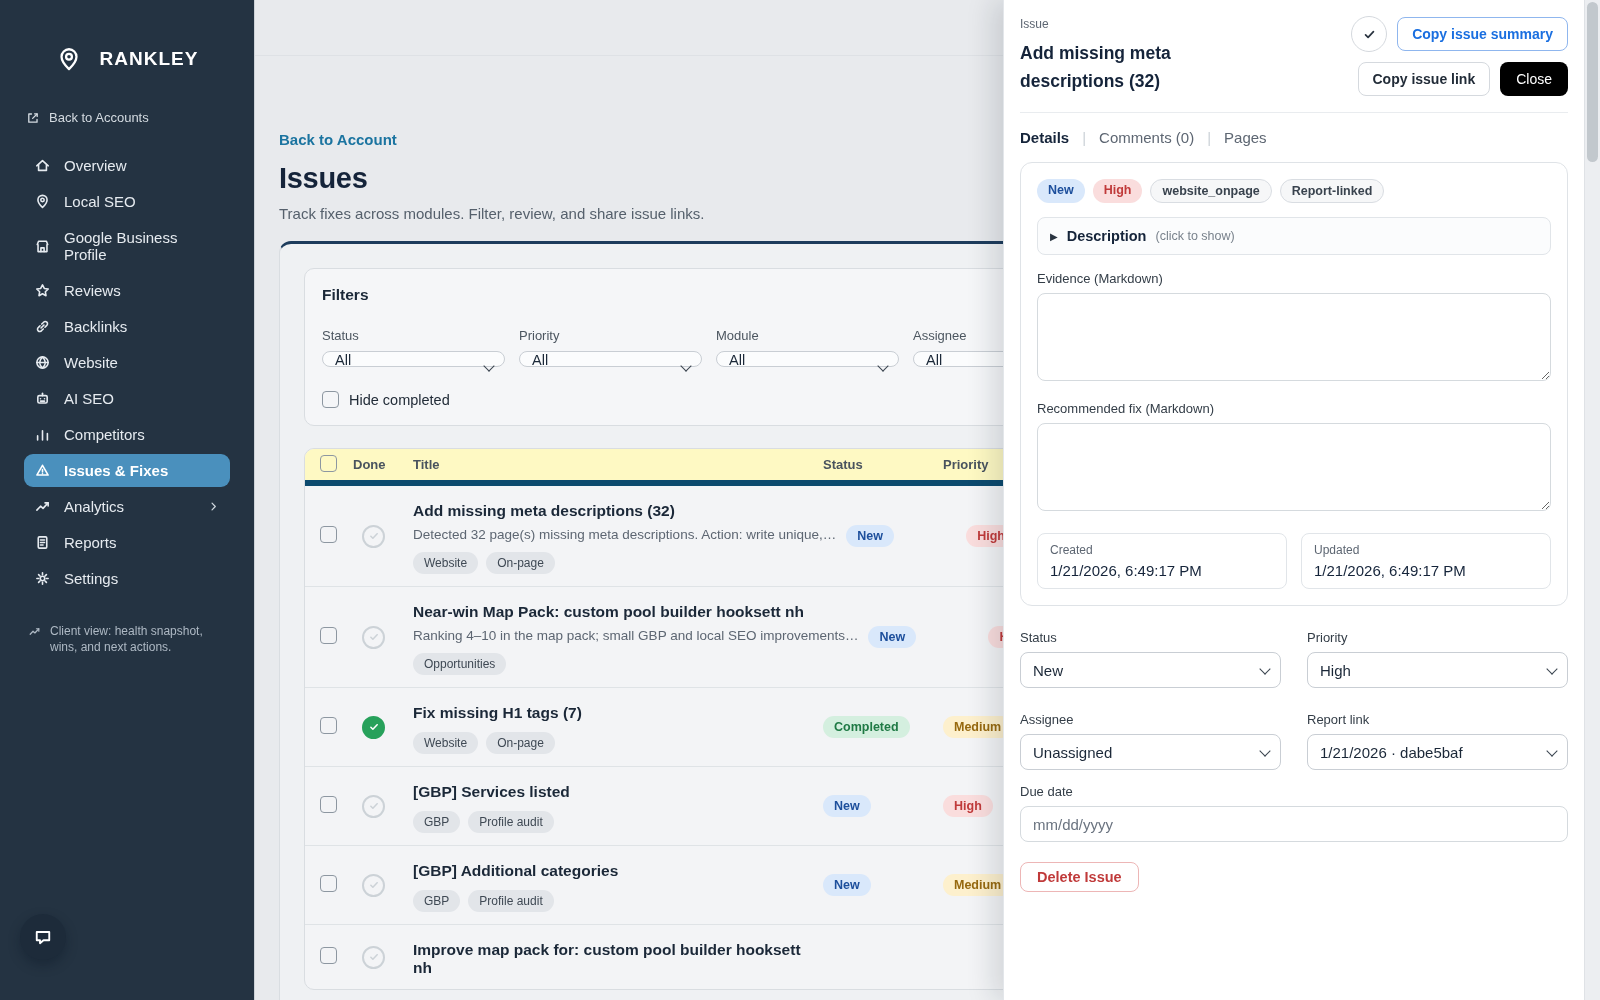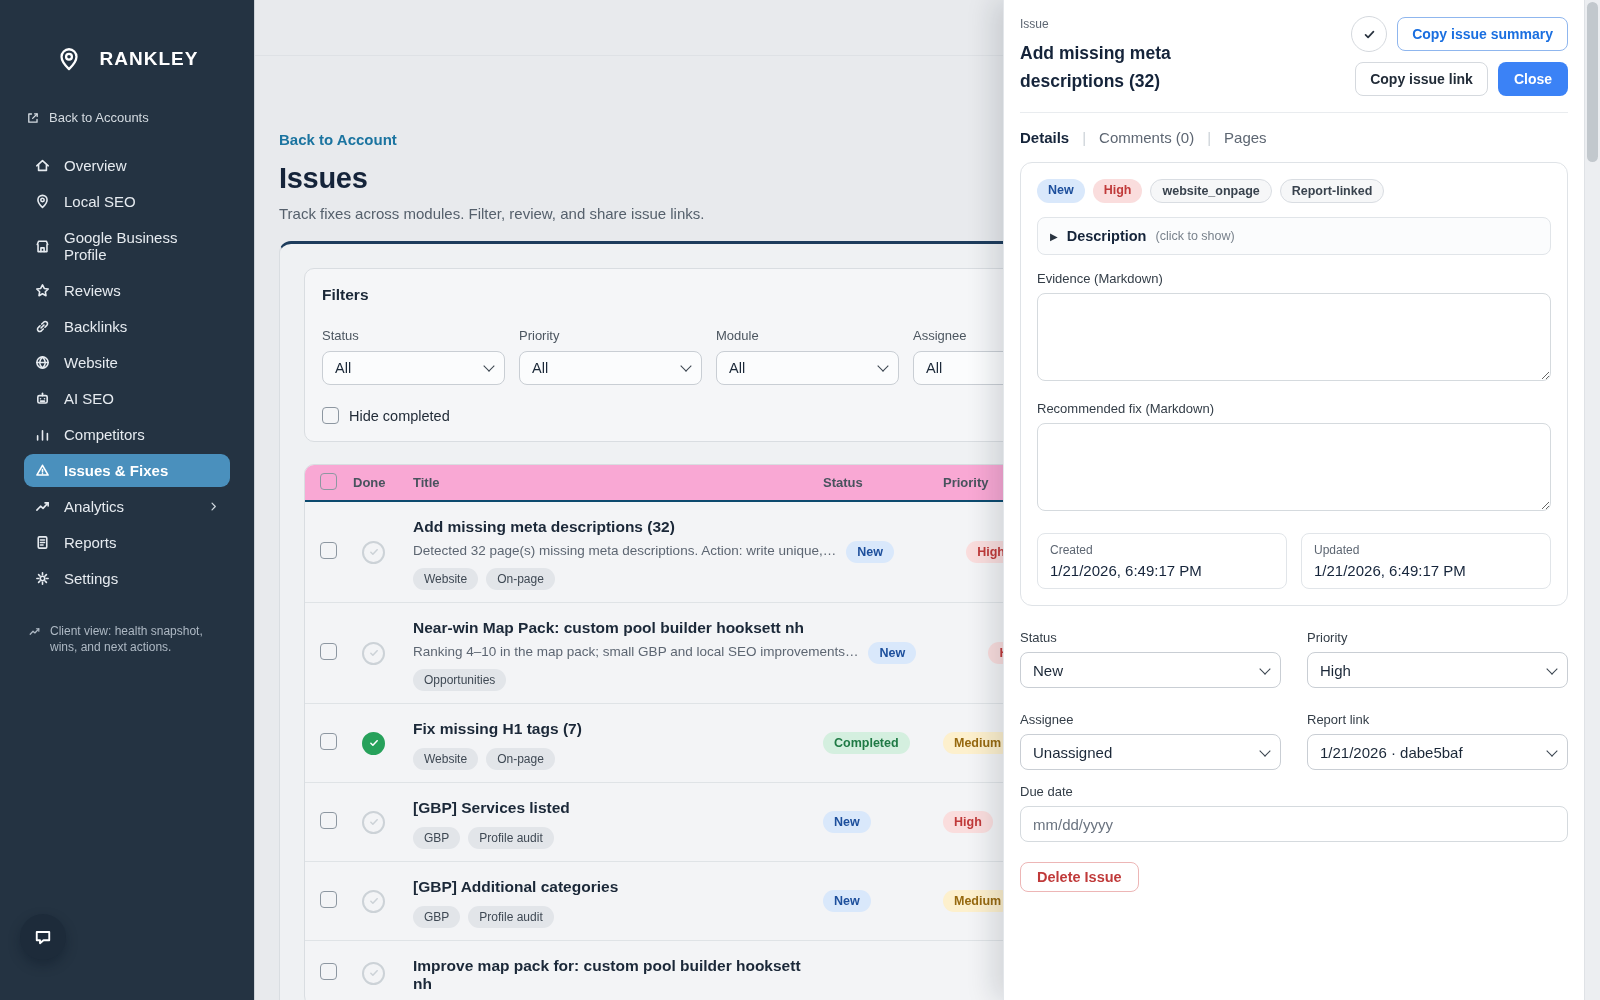--- a/index.html
+++ b/index.html
@@ -57,37 +57,37 @@
     margin-top:19px; width:860px;
     background:#eff1f3; border:1px solid #d9dde1; border-top:3px solid #1d3c5c;
     border-radius:12px; padding:24px;
   }
   .filters-box { background:#f5f6f8; border:1px solid #d9dde1; border-radius:10px; padding:17px; }
   .filters-title { font-size:15.5px; font-weight:700; color:#1b2838; }
   .filters-grid { display:grid; grid-template-columns:repeat(4,1fr); gap:14px; margin-top:24px; }
   .filter-field label { display:block; font-size:13px; color:#4c5660; margin-bottom:8px; }
   .select-wrap { position:relative; }
   select {
-    width:100%; height:34px; appearance:none; -webkit-appearance:none; -moz-appearance:none;
+    width:100%; height:16px; appearance:none; -webkit-appearance:none; -moz-appearance:none;
     border:1px solid #c9ced4; border-radius:8px; background:#fbfcfd;
     padding:0 28px 0 12px; font-size:14.5px; color:#1b2838; font-family:inherit; cursor:pointer;
   }
   .chev-down {
     position:absolute; right:12px; top:11px; width:8px; height:8px; pointer-events:none;
     border-right:1.6px solid #3a444f; border-bottom:1.6px solid #3a444f; transform:rotate(45deg);
   }
   .hide-completed { display:flex; align-items:center; gap:10px; margin-top:22px; font-size:14.5px; color:#222c38; cursor:pointer; }
   input.cb {
     appearance:none; -webkit-appearance:none; width:17px; height:17px; margin:0;
     border:1.5px solid #8d97a1; border-radius:4px; background:transparent; cursor:pointer;
   }
   .table-box { margin-top:22px; border:1px solid #d9dde1; border-radius:10px; background:#f3f4f6; overflow:hidden; }
   .t-head {
     display:grid; grid-template-columns:48px 46px 1fr 120px 170px; align-items:center;
-    height:37px; background:#f9a8d4; border-bottom:2px solid #0c4a6e;
+    height:37px; background:#fef9c3; border-bottom:6px solid #0c4a6e;
     font-size:13px; font-weight:700; color:#49535e;
   }
   .t-head .hc-title { padding-left:14px; }
   .t-head .hc-check { padding-left:15px; }
   .issue-row {
     display:grid; grid-template-columns:48px 46px 1fr 120px 170px;
     padding:12px 0; border-bottom:1px solid #dfe3e6;
   }
   .issue-row:last-child { border-bottom:none; }
   .c-check { align-self:center; padding-left:15px; }
@@ -124,21 +124,21 @@
   .panel-actions { display:flex; flex-direction:column; align-items:flex-end; gap:10px; }
   .actions-row { display:flex; gap:10px; align-items:center; }
   .icon-btn {
     width:36px; height:36px; border-radius:50%; border:1px solid #d5d9de; background:#fff; color:#2a3440;
     display:flex; align-items:center; justify-content:center; cursor:pointer;
   }
   .icon-btn .ic { width:15px; height:15px; stroke-width:1.8; }
   .btn { height:34px; padding:0 14px; border-radius:8px; font-size:14px; font-family:inherit; cursor:pointer; }
   .btn-outline-blue { border:1px solid #8fb6ee; background:#fff; color:#1a6fe0; font-weight:700; }
   .btn-outline { border:1px solid #d5d9de; background:#fff; color:#222c38; font-weight:600; }
-  .btn-close { border:none; background:#3b82f6; color:#fff; font-weight:700; padding:8px 16px; }
+  .btn-close { border:none; background:#000000; color:#fff; font-weight:400; padding:8px 16px; }
   .tabs { display:flex; align-items:center; gap:13px; margin-top:16px; font-size:15px; }
   .tab { color:#5d6672; font-weight:500; cursor:pointer; }
   .tab.active { color:#15243a; font-weight:800; }
   .tab-sep { color:#ccd2d8; }
   .details-card { margin-top:16px; border:1px solid #dfe3e7; border-radius:12px; padding:16px; }
   .badges-row { display:flex; gap:8px; flex-wrap:wrap; }
   .desc-toggle {
     margin-top:14px; border:1px solid #e1e5e9; border-radius:8px; background:#fbfcfd;
     padding:10px 12px; display:flex; align-items:center; gap:9px; cursor:pointer;
   }

